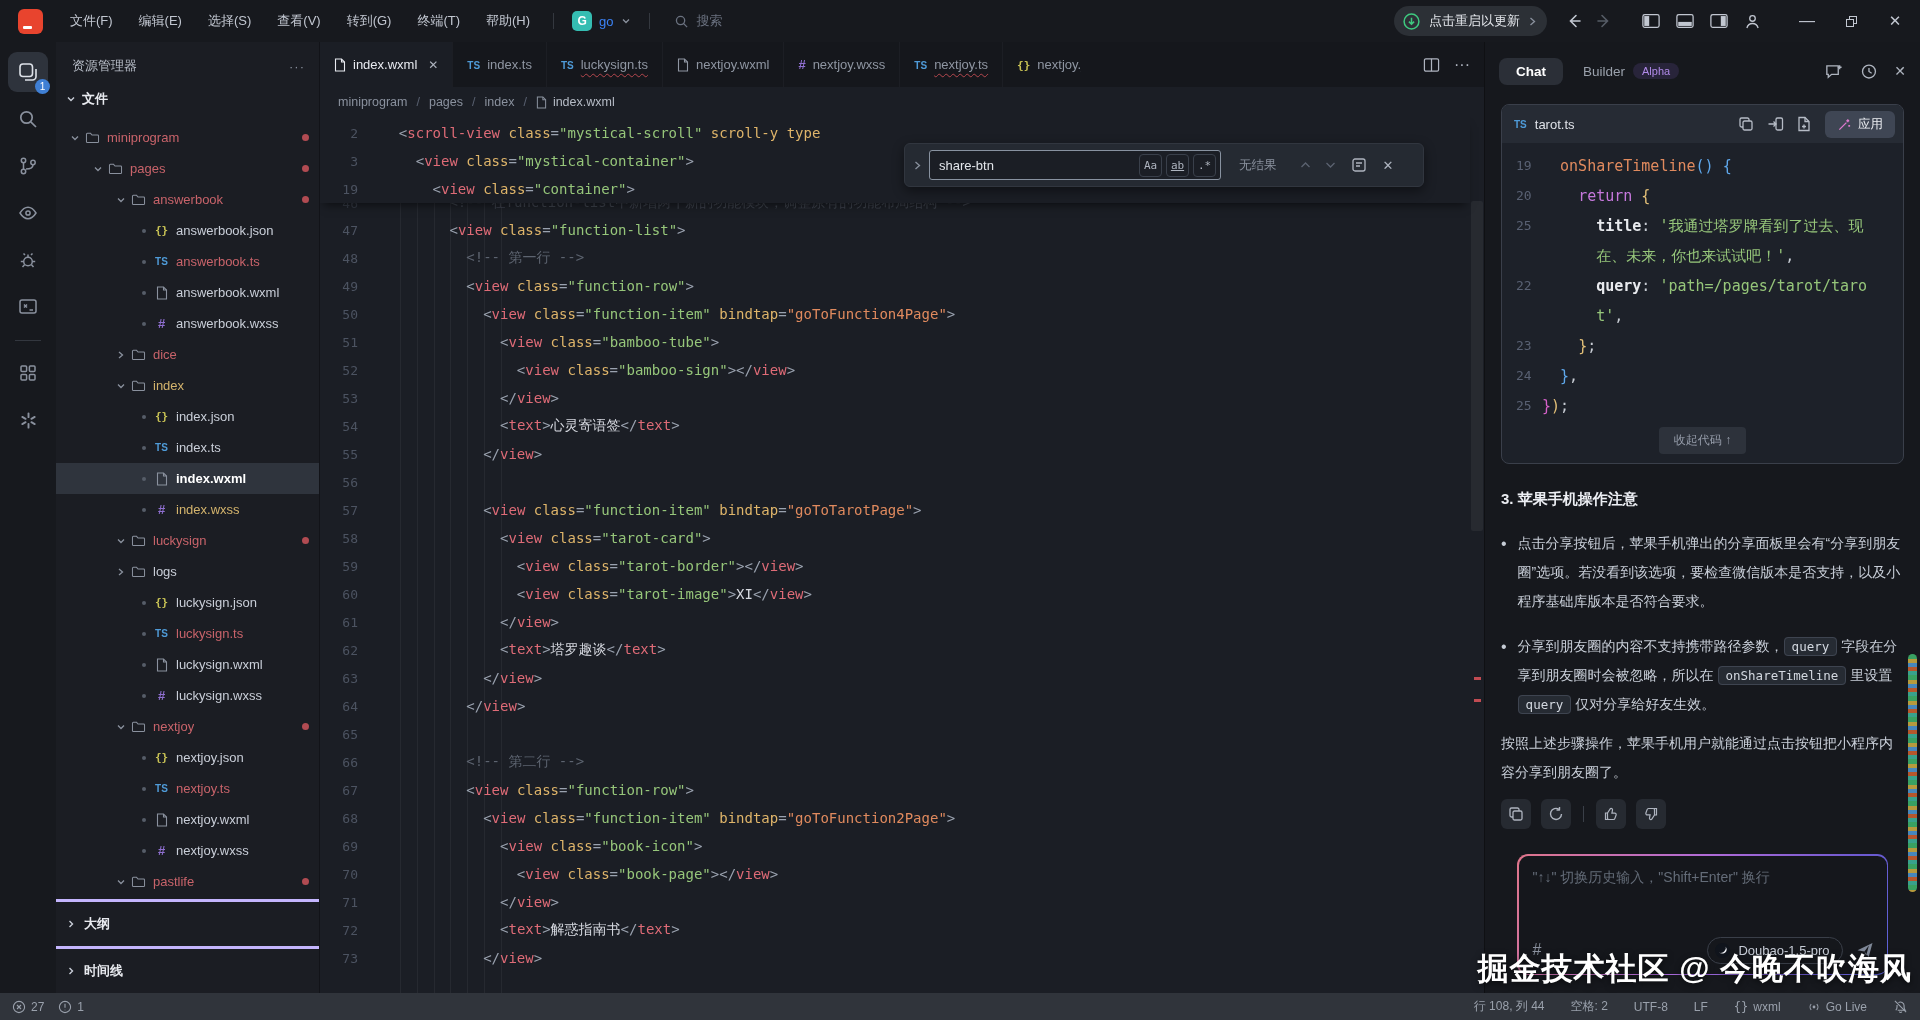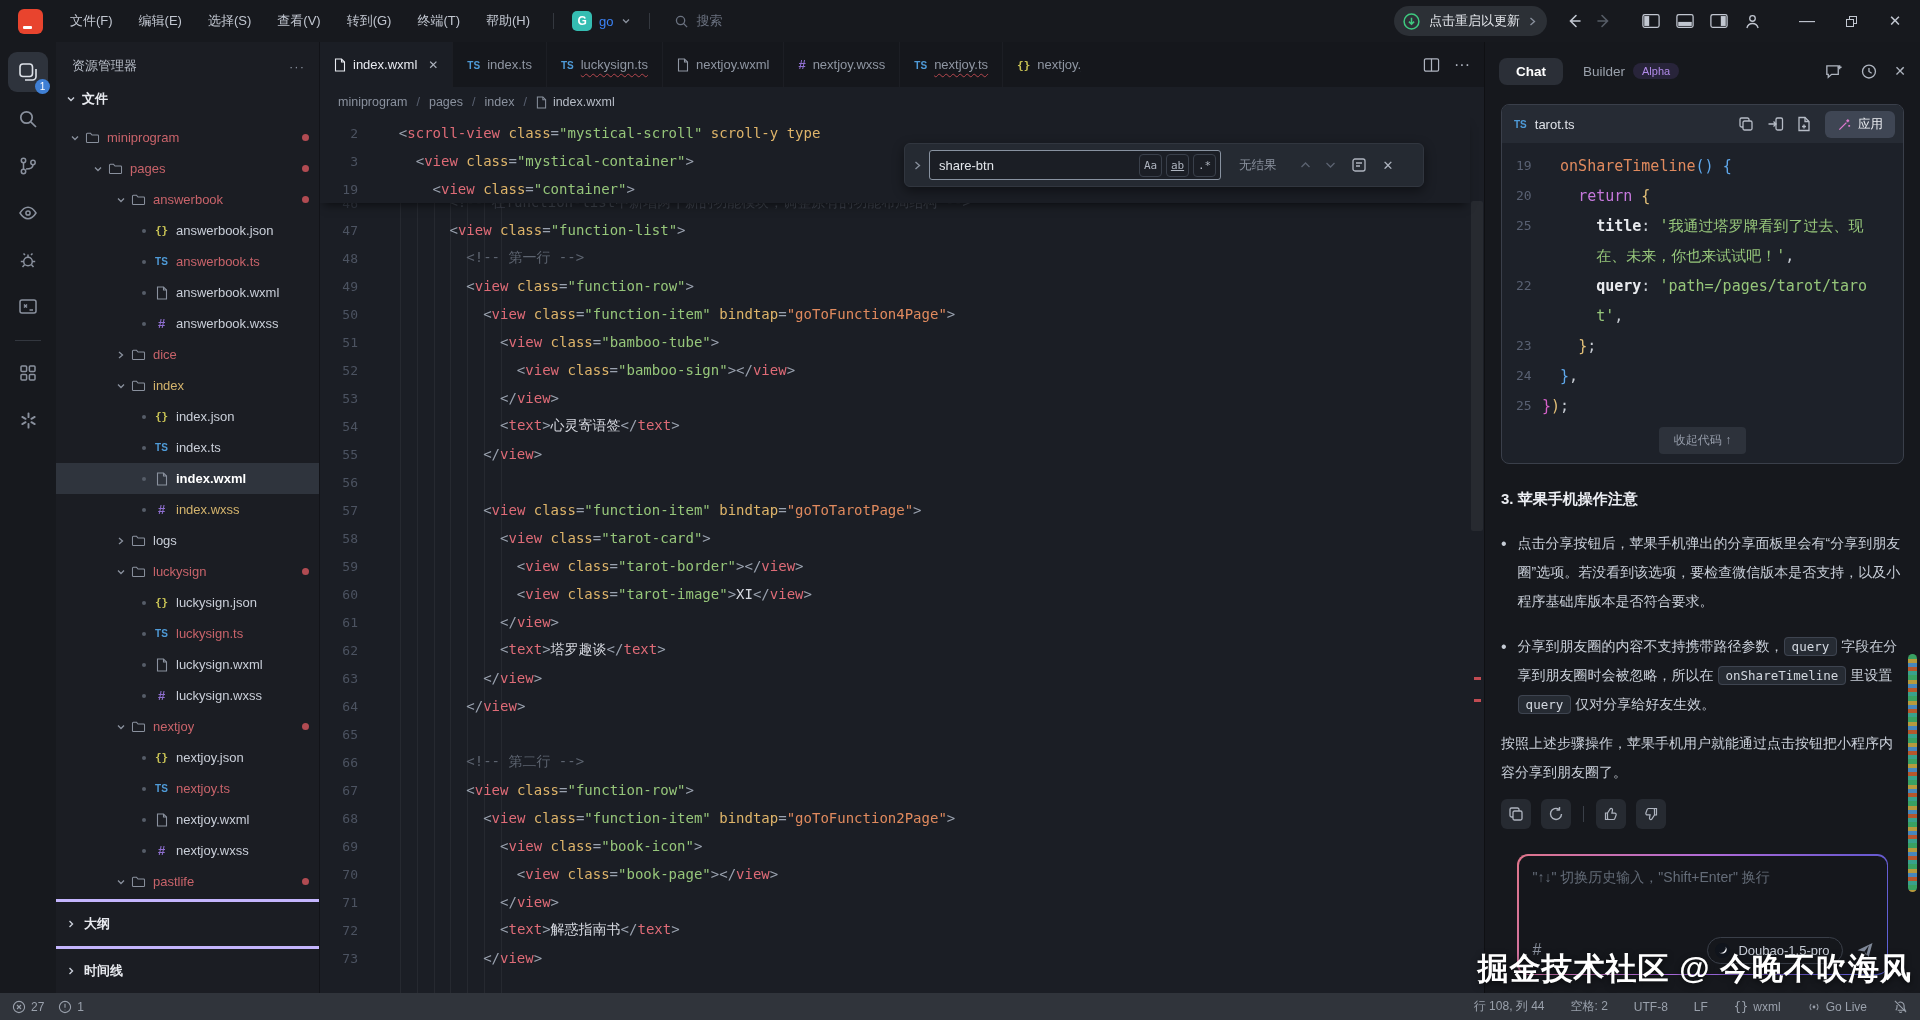--- a/index.html
+++ b/index.html
@@ -445,43 +445,43 @@
           <div class="trow" style="padding-left: 83px;">
             <span class="fdot"></span>
             <span class="ficon">
               <span class="ic-hash">#</span>
             </span>
             <span class="tname yellow">index.wxss</span>
           </div>
           <div class="trow" style="padding-left: 60px;">
             <span class="chev">
               <svg width="10" height="10" viewBox="0 0 10 10">
-                <polyline points="3,2 6.5,5 3,8" fill="none" stroke="currentColor" stroke-width="1.3"></polyline>
+                <polyline points="2,3.5 5,6.5 8,3.5" fill="none" stroke="currentColor" stroke-width="1.3"></polyline>
               </svg>
             </span>
             <span class="ficon">
               <svg width="15" height="13" viewBox="0 0 16 14" fill="none" stroke="currentColor" stroke-width="1.1">
                 <path d="M1.5 3.5a1 1 0 0 1 1-1h3.4l1.6 1.8h6a1 1 0 0 1 1 1v6.2a1 1 0 0 1-1 1h-11a1 1 0 0 1-1-1z"></path>
               </svg>
             </span>
-            <span class="tname">logs</span>
+            <span class="tname red">luckysign</span>
+            <span class="rdot"></span>
           </div>
           <div class="trow" style="padding-left: 60px;">
             <span class="chev">
               <svg width="10" height="10" viewBox="0 0 10 10">
-                <polyline points="2,3.5 5,6.5 8,3.5" fill="none" stroke="currentColor" stroke-width="1.3"></polyline>
+                <polyline points="3,2 6.5,5 3,8" fill="none" stroke="currentColor" stroke-width="1.3"></polyline>
               </svg>
             </span>
             <span class="ficon">
               <svg width="15" height="13" viewBox="0 0 16 14" fill="none" stroke="currentColor" stroke-width="1.1">
                 <path d="M1.5 3.5a1 1 0 0 1 1-1h3.4l1.6 1.8h6a1 1 0 0 1 1 1v6.2a1 1 0 0 1-1 1h-11a1 1 0 0 1-1-1z"></path>
               </svg>
             </span>
-            <span class="tname red">luckysign</span>
-            <span class="rdot"></span>
+            <span class="tname">logs</span>
           </div>
           <div class="trow" style="padding-left: 83px;">
             <span class="fdot"></span>
             <span class="ficon">
               <span class="ic-json">{}</span>
             </span>
             <span class="tname">luckysign.json</span>
           </div>
           <div class="trow" style="padding-left: 83px;">
             <span class="fdot"></span>

